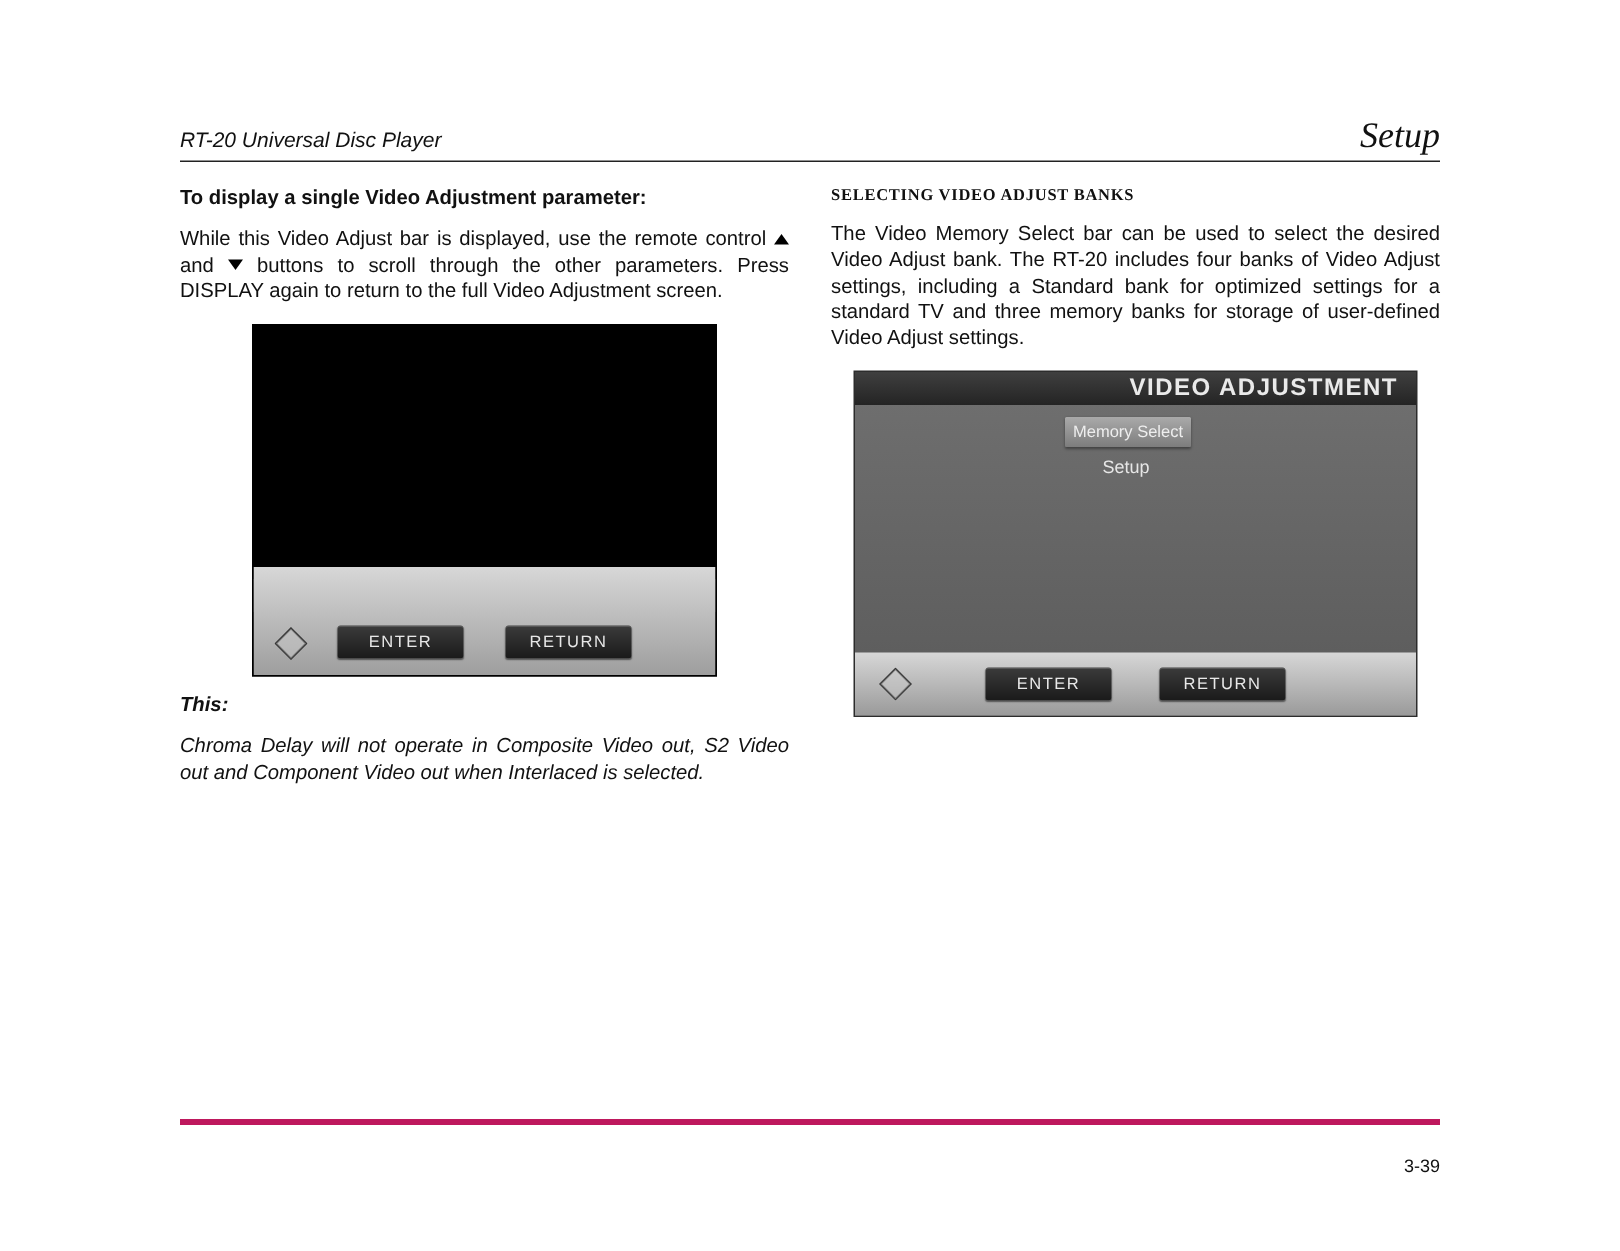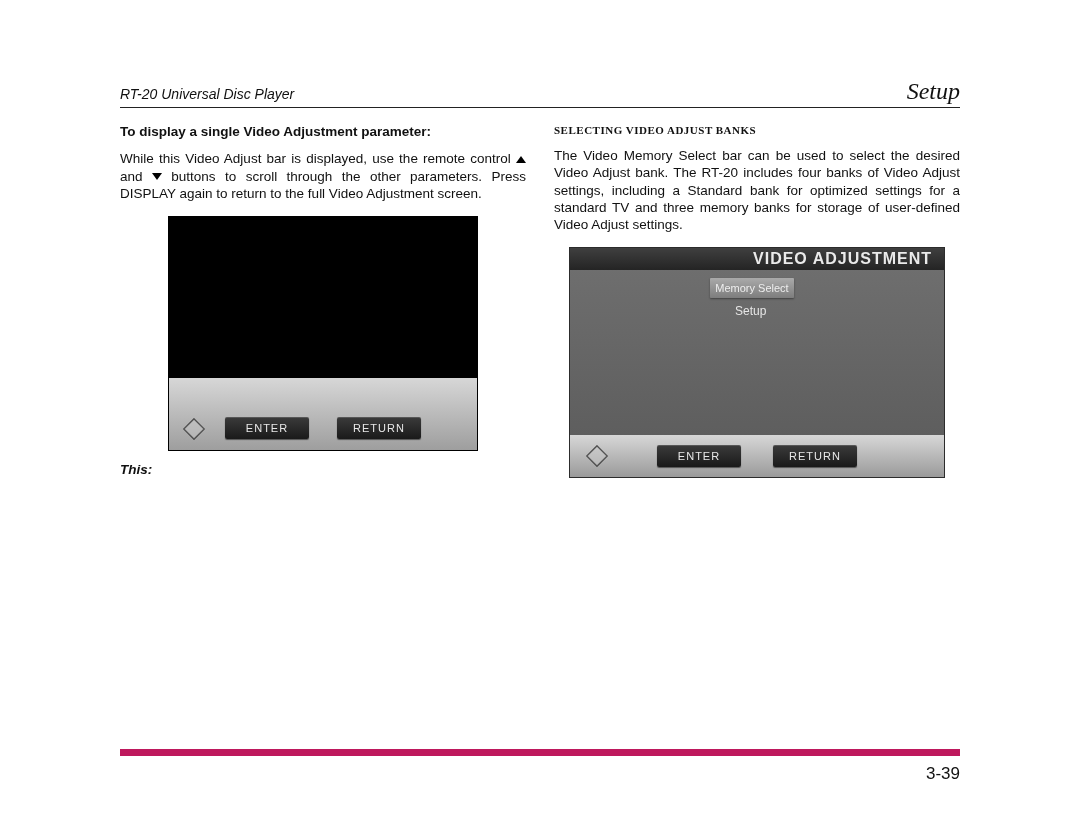--- a/index.html
+++ b/index.html
@@ -133,24 +133,24 @@
   }
   .shot2 .bottom {
     position:absolute; left:0; right:0; bottom:0; height:42px;
     background: linear-gradient(#d7d7d7,#9a9a9a);
     display:flex; align-items:center; justify-content:center; gap:32px;
   }
   .shot2 .diamond { left:16px; bottom:10px; }
 
   .footer {
     position:absolute; left:120px; right:120px; bottom:50px;
-    border-top:7px solid #be185d;
+    border-top:4px solid #be185d;
     text-align:right;
-    font-size:17px;
-    padding-top:8px;
+    font-size:12px;
+    padding-top:20px;
   }
 </style>
 </head>
 <body>
 
 <div class="page">
 
   <div class="header-row">
     <div class="header-left">RT-20 Universal Disc Player</div>
     <div class="header-right">Setup</div>
@@ -187,20 +187,21 @@
             </div>
             <div class="btn-row">
               <div class="osd-btn">ENTER</div>
               <div class="osd-btn">RETURN</div>
             </div>
           </div>
         </div>
       </div>
 
       <p class="note-head">This:</p>
+      <p class="note-body">Chroma Delay will not operate in Composite Video out, S2 Video out and Component Video out when Interlaced is selected.</p>
     </div>
 
     <div class="col">
       <p class="section-title">Selecting Video Adjust Banks</p>
       <p>The Video Memory Select bar can be used to select the desired Video Adjust bank. The RT-20 includes four banks of Video Adjust settings, including a Standard bank for optimized settings for a standard TV and three memory banks for storage of user-defined Video Adjust settings.</p>
 
       <div class="shot2-wrap">
         <div class="shot2">
           <div class="title-bar">VIDEO ADJUSTMENT</div>
           <div class="chip">Memory Select</div>

